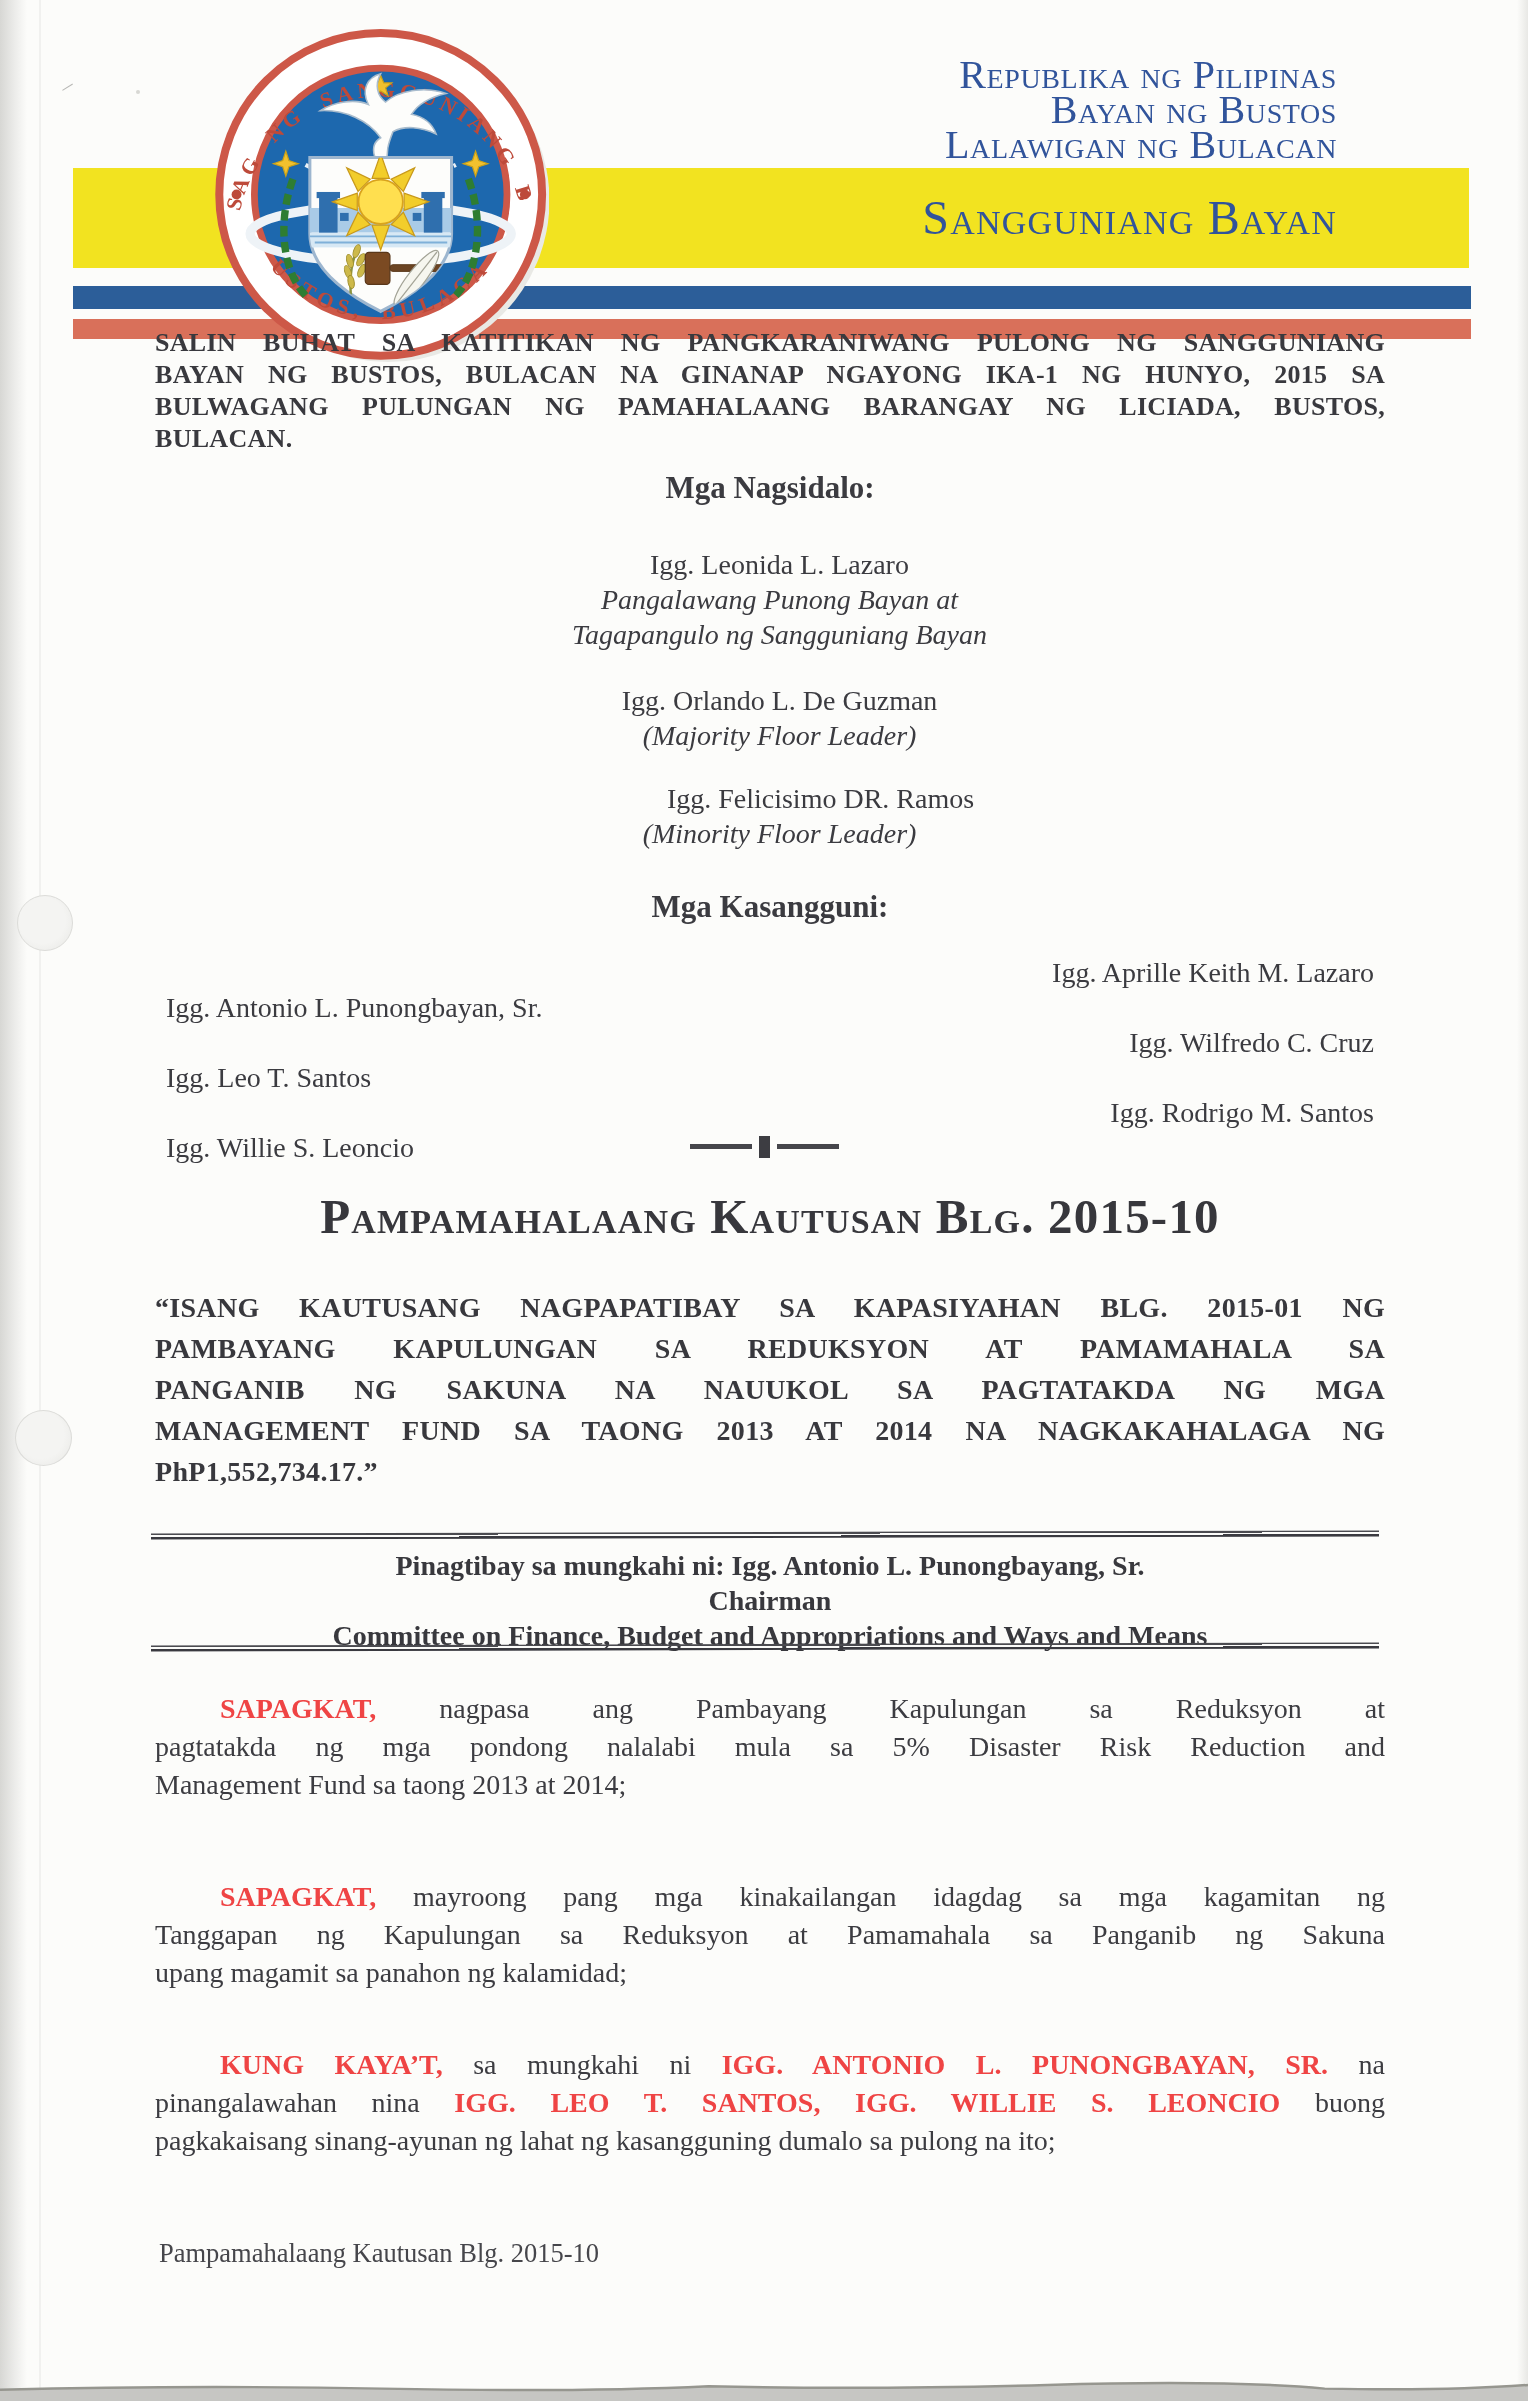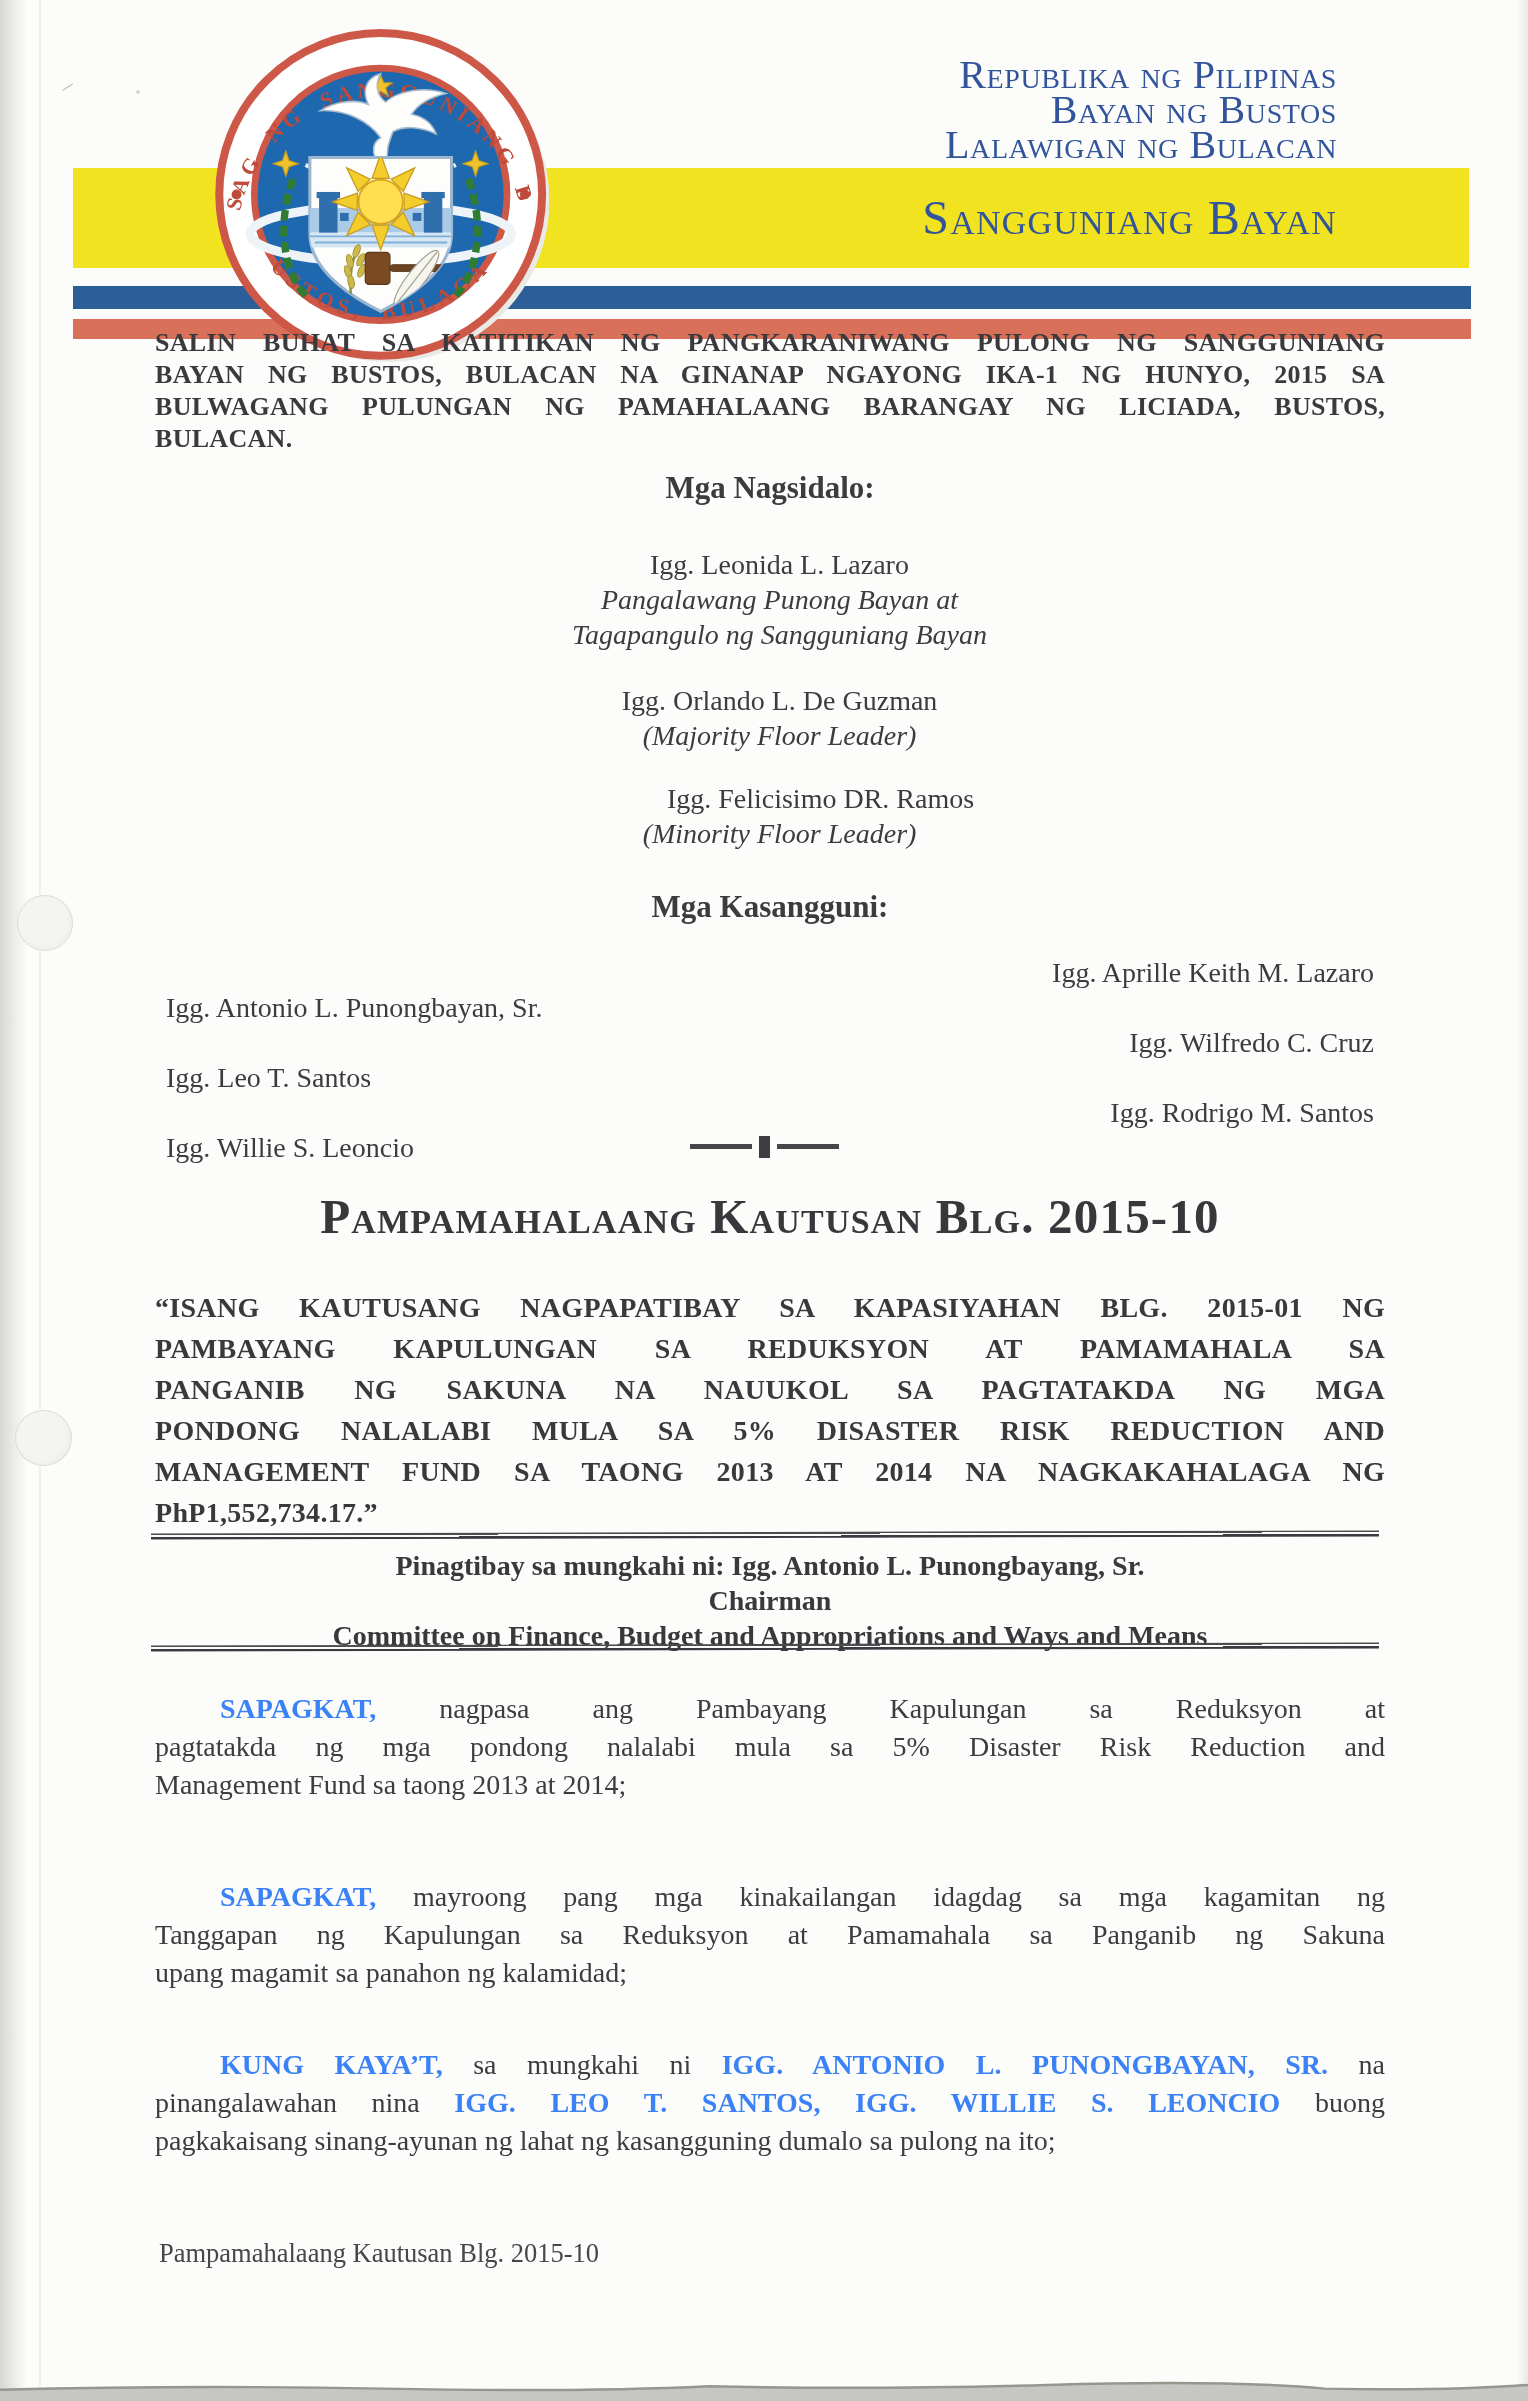--- a/index.html
+++ b/index.html
@@ -77,21 +77,21 @@
   #rule-top{top:1532px;}
   #rule-bottom{top:1644px;}
 
   #motion{top:1548px;text-align:center;font-weight:bold;font-size:28px;line-height:35px;color:#38383d;}
 
   .bodypar{font-size:28px;line-height:38px;color:#3c3c41;}
   .indent{text-indent:65px;}
   #whereas-1{top:1690px;}
   #whereas-2{top:1878px;}
   #resolution{top:2046px;}
-  .b{font-weight:bold;color:#3b82f6;}
+  .b{font-weight:bold;color:#ef4444;}
 
   #footer-label{top:2238px;left:159px;font-size:26.5px;color:#46464b;}
 </style>
 </head>
 <body>
 
 <div class="abs" id="edge-left"></div>
 <div class="abs" id="edge-right"></div>
 <div class="abs" id="fold-line"></div>
 <div class="abs punch-hole" id="hole-top"></div>
@@ -238,21 +238,20 @@
   <span class="sq"></span>
   <span class="bar"></span>
 </div>
 
 <div class="abs textblock" id="ord-title">Pampamahalaang Kautusan Blg. 2015-10</div>
 
 <div class="abs textblock" id="quote">
   <div class="just">“ISANG KAUTUSANG NAGPAPATIBAY SA KAPASIYAHAN BLG. 2015-01 NG</div>
   <div class="just">PAMBAYANG KAPULUNGAN SA REDUKSYON AT PAMAMAHALA SA</div>
   <div class="just">PANGANIB NG SAKUNA NA NAUUKOL SA PAGTATAKDA NG MGA</div>
-  <div class="just">PONDONG NALALABI MULA SA 5% DISASTER RISK REDUCTION AND</div>
   <div class="just">MANAGEMENT FUND SA TAONG 2013 AT 2014 NA NAGKAKAHALAGA NG</div>
   <div class="leftln">PhP1,552,734.17.”</div>
 </div>
 
 <div class="abs rule" id="rule-top"></div>
 
 <div class="abs textblock" id="motion">
   <div>Pinagtibay sa mungkahi ni: Igg. Antonio L. Punongbayang, Sr.</div>
   <div>Chairman</div>
   <div>Committee on Finance, Budget and Appropriations and Ways and Means</div>

